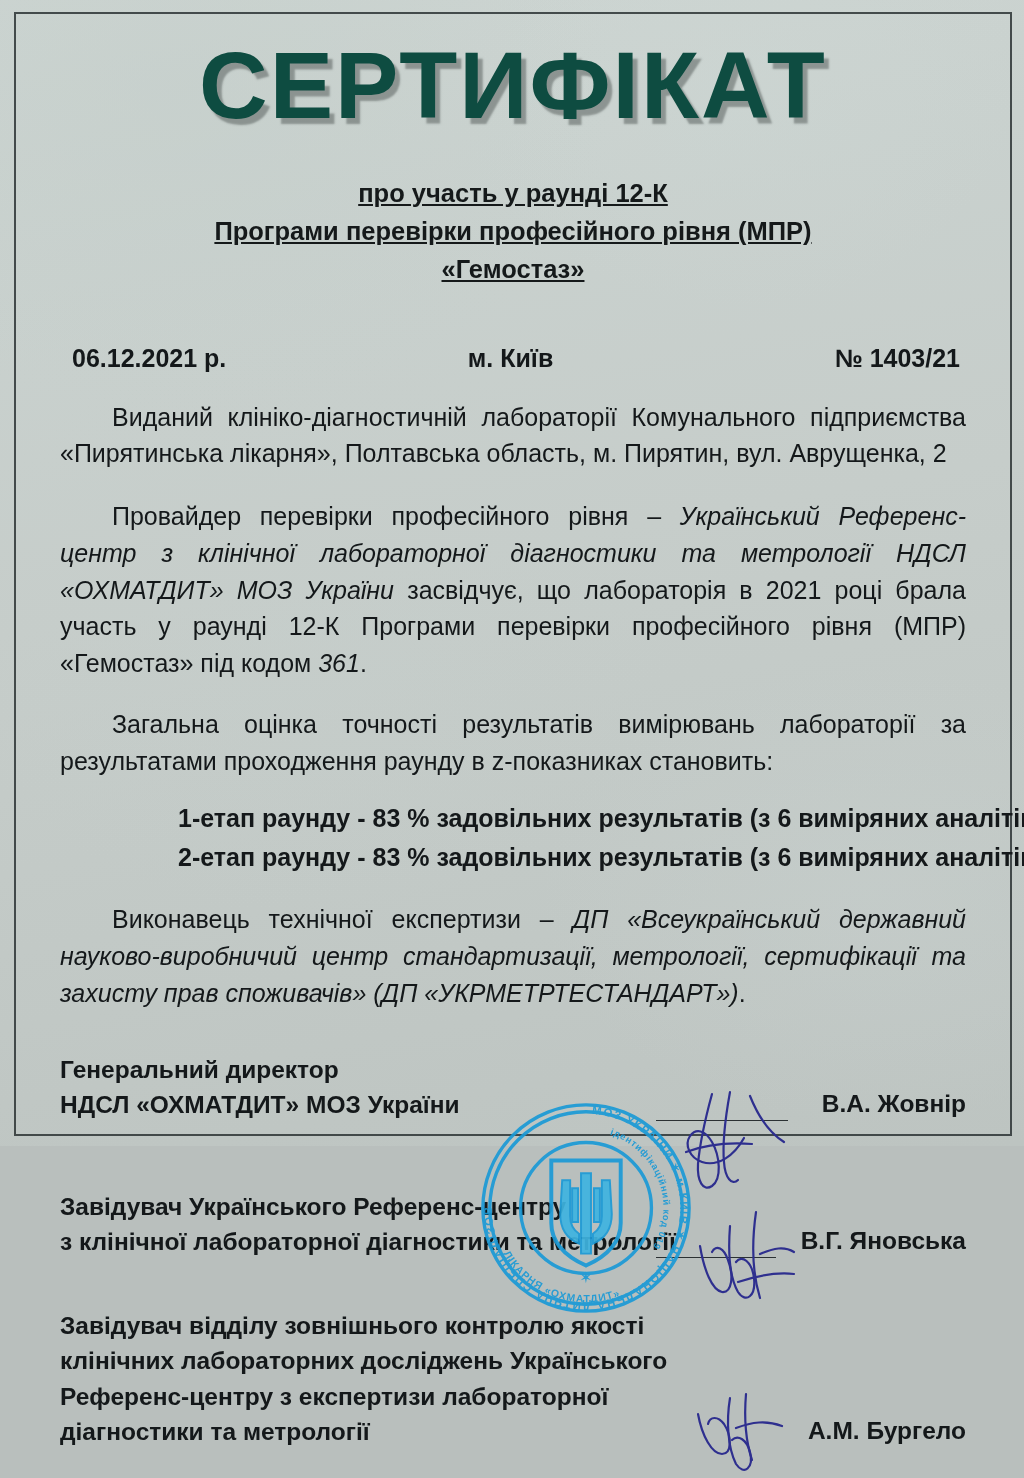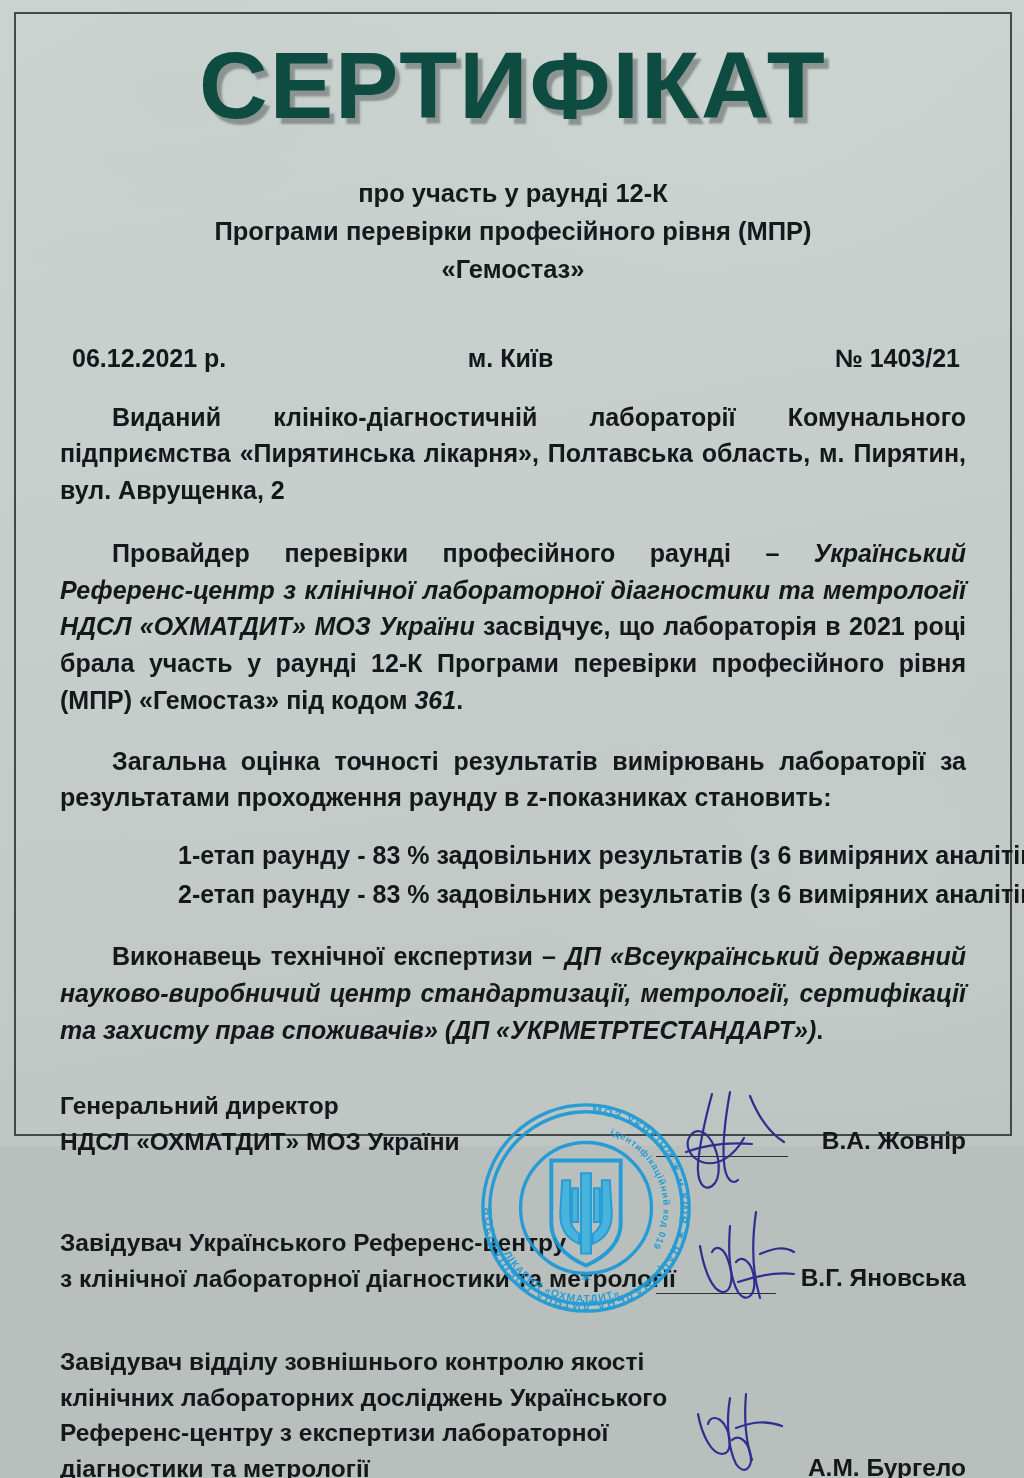--- a/index.html
+++ b/index.html
@@ -41,34 +41,35 @@
     white-space:nowrap;
   }
 
   .subtitle{
     text-align:center;
     font-weight:bold;
     font-size:25.5px;
     color:#15191a;
     line-height:1.42;
     margin-top:42px;
+    text-decoration:underline;
   }
   .subtitle div{margin:2px 0;}
 
   
   .meta{
     display:flex;justify-content:space-between;align-items:baseline;
     font-weight:bold;font-size:25px;color:#14181a;
     margin-top:56px;padding:0 6px 0 12px;gap:20px;
   }
   .meta .mid{margin-left:-40px;}
 
   
   p.body{
-    font-weight:bold;font-size:25px;color:#14181a;
+    font-weight:normal;font-size:25px;color:#14181a;
     text-align:justify;text-align-last:left;
     line-height:1.47;
     margin:26px 0 0 0;
     text-indent:52px;
     hyphens:none;
   }
   p.body.tight{margin-top:24px;}
   .ital{font-style:italic;}
 
   
@@ -122,21 +123,21 @@
     </div>
 
     <div class="meta">
       <span>06.12.2021 р.</span>
       <span class="mid">м. Київ</span>
       <span>№ 1403/21</span>
     </div>
 
     <p class="body"><span>Виданий клініко-діагностичній лабораторії Комунального підприємства «Пирятинська лікарня», Полтавська область, м. Пирятин, вул. Аврущенка, 2</span></p>
 
-    <p class="body"><span>Провайдер перевірки професійного раунді – </span><span class="ital">Український Референс-центр з клінічної лабораторної діагностики та метрології НДСЛ «ОХМАТДИТ» МОЗ України</span><span> засвідчує, що лабораторія в 2021 році брала участь у раунді 12-К Програми перевірки професійного рівня (МПР) «Гемостаз» під кодом </span><span class="ital">361</span><span>.</span></p>
+    <p class="body"><span>Провайдер перевірки професійного рівня – </span><span class="ital">Український Референс-центр з клінічної лабораторної діагностики та метрології НДСЛ «ОХМАТДИТ» МОЗ України</span><span> засвідчує, що лабораторія в 2021 році брала участь у раунді 12-К Програми перевірки професійного рівня (МПР) «Гемостаз» під кодом </span><span class="ital">361</span><span>.</span></p>
 
     <p class="body tight"><span>Загальна оцінка точності результатів вимірювань лабораторії за результатами проходження раунду в z-показниках становить:</span></p>
 
     <div class="results">
       <div><span>1-етап раунду - </span><span class="pct">83 %</span><span> задовільних результатів (з 6 виміряних аналітів);</span></div>
       <div><span>2-етап раунду - </span><span class="pct">83 %</span><span> задовільних результатів (з 6 виміряних аналітів).</span></div>
     </div>
 
     <p class="body"><span>Виконавець технічної експертизи – </span><span class="ital">ДП «Всеукраїнський державний науково-виробничий центр стандартизації, метрології, сертифікації та захисту прав споживачів» (ДП «УКРМЕТРТЕСТАНДАРТ»)</span><span>.</span></p>
 

